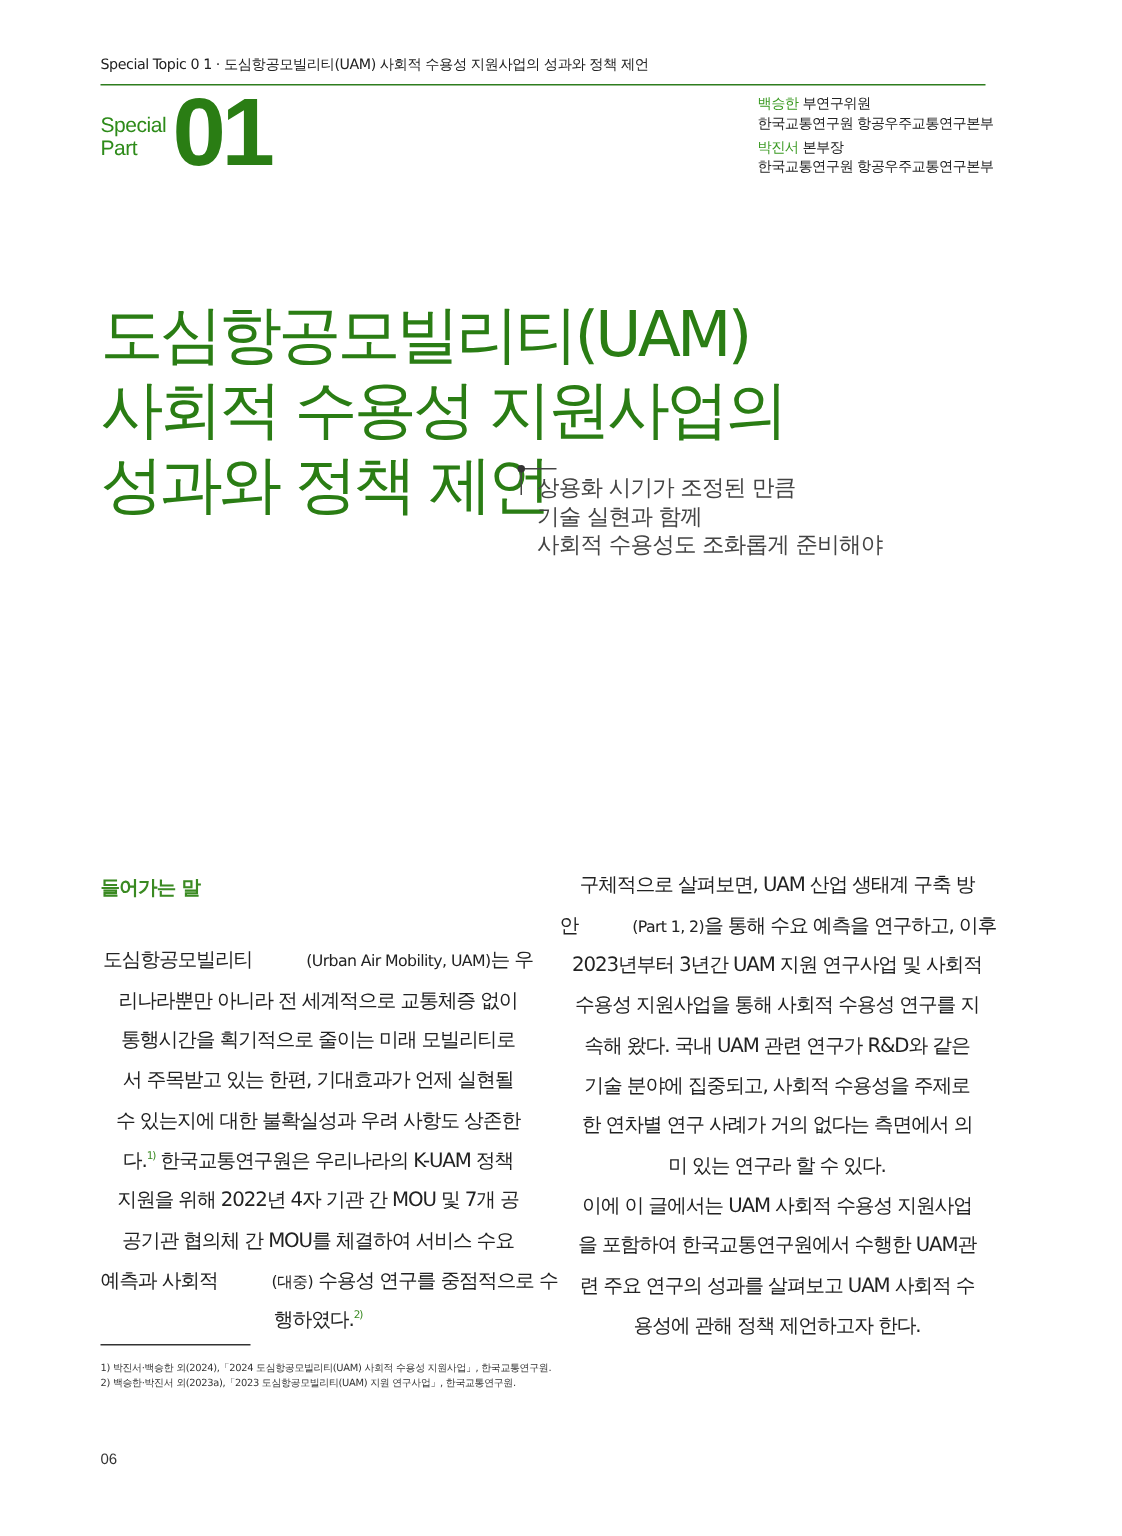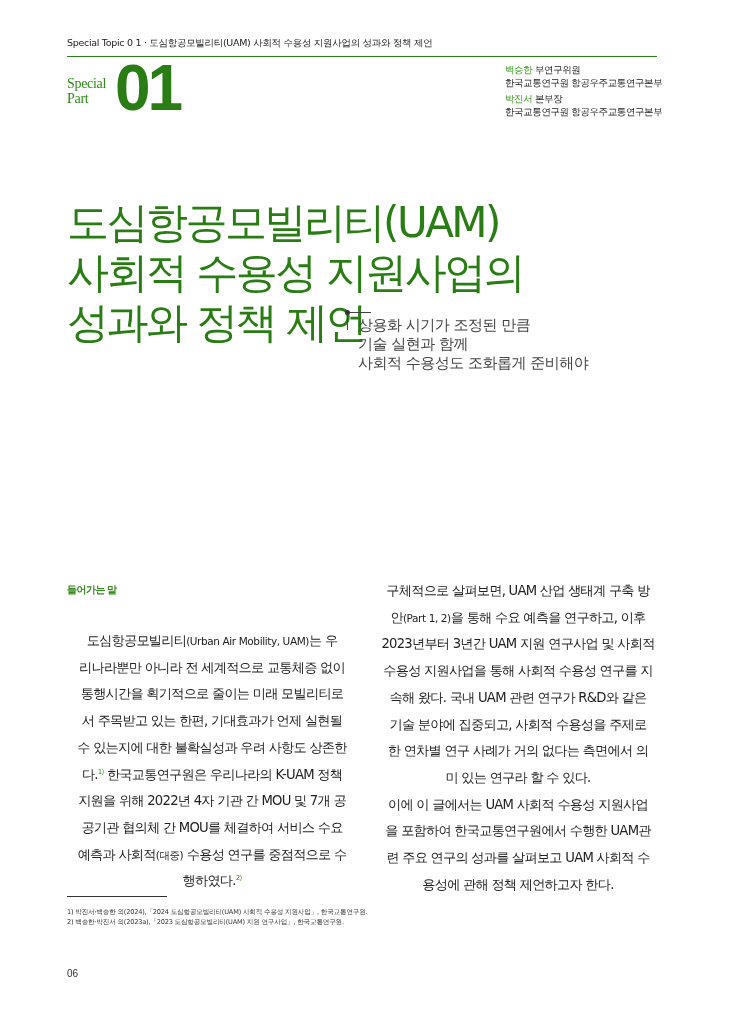--- a/index.html
+++ b/index.html
@@ -18,21 +18,21 @@
     .header-rule {
       position: absolute; left: 67px; top: 56px; width: 590px; height: 0;
       border-top: 1.5px solid #2e7d1e;
     }
 
     .special-label {
       position: absolute; left: 67px; top: 76px;
       font-size: 14px; line-height: 15px; color: #2e8b1a;
       font-family: "Liberation Sans", sans-serif; letter-spacing: -0.3px;
     }
-    .special-label div { display: block; font-family: Liberation Serif, serif; }
+    .special-label div { display: block; }
     .topic-number {
       position: absolute; left: 115px; top: 56px;
       font-size: 64px; font-weight: bold; color: #2a7d14;
       font-family: "Liberation Sans", sans-serif; line-height: 64px;
       letter-spacing: -3px;
     }
 
     .authors {
       position: absolute; left: 505px; top: 63px;
       font-size: 9.5px; line-height: 13px; color: #222; letter-spacing: -0.4px;
@@ -64,32 +64,32 @@
     }
     .subtitle {
       position: absolute; left: 13px; top: 4px;
       font-size: 15px; line-height: 19px; color: #444;
       letter-spacing: -0.5px; white-space: nowrap;
     }
     .subtitle div { display: block; }
 
     .section-heading {
       position: absolute; left: 67px; top: 583px;
-      font-size: 10px; color: #3a8a22; letter-spacing: -0.5px; font-family: Liberation Serif, serif;
+      font-size: 13px; color: #3a8a22; letter-spacing: -0.5px;
     }
 
     .col {
       position: absolute; top: 578px; width: 290px;
       font-size: 13.2px; line-height: 26.7px; color: #222;
       letter-spacing: -0.75px; text-align: justify;
     }
     .col-left { left: 67px; top: 628px; }
     .col-right { left: 373px; }
     .col .line { display: block; white-space: nowrap; text-align: center; }
-    .small { font-size: 10.5px; letter-spacing: -0.4px; }
+    .small { font-size: 10.5px; letter-spacing: -0.4px; padding-left: 36px; }
     .sup { font-size: 7px; vertical-align: super; line-height: 0; color: #3a8a22; }
 
     .footnote-rule {
       position: absolute; left: 67px; top: 896px; width: 100px; height: 0;
       border-top: 1px solid #333;
     }
     .footnotes {
       position: absolute; left: 67px; top: 907px;
       font-size: 6.6px; line-height: 10px; color: #333; letter-spacing: -0.2px;
       white-space: nowrap;

